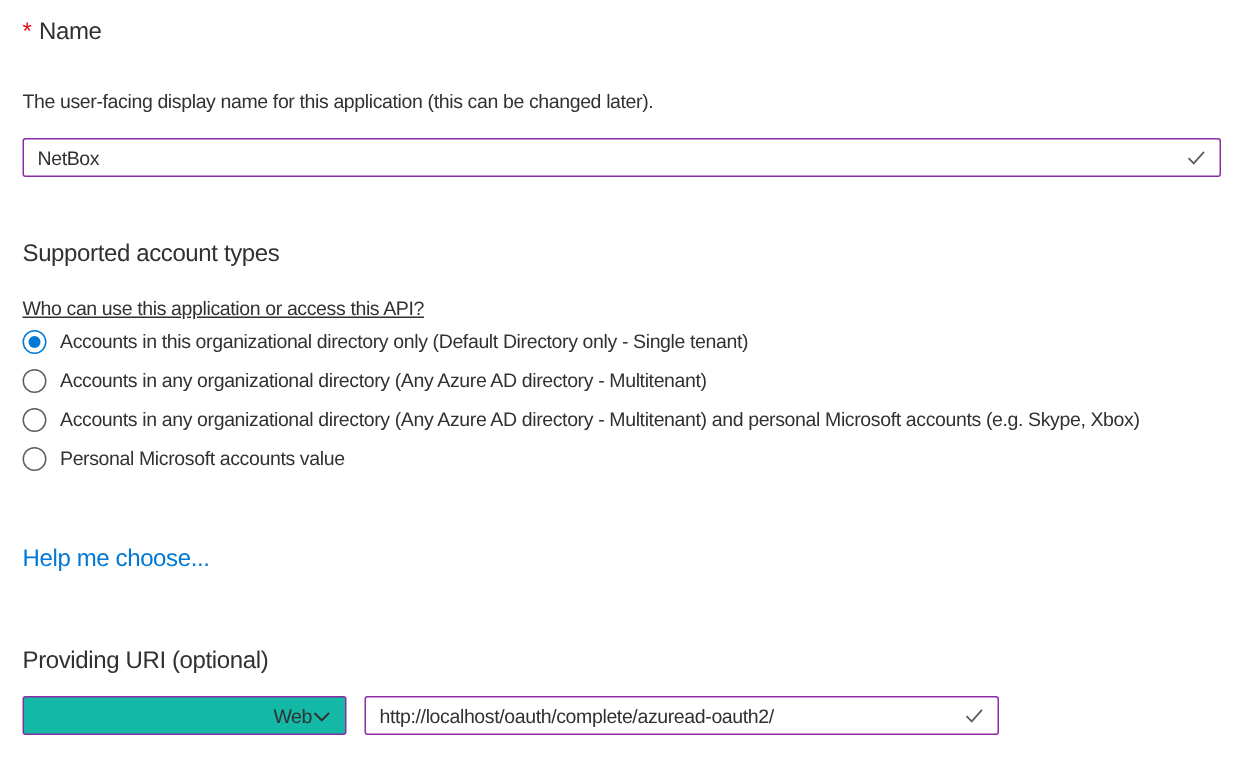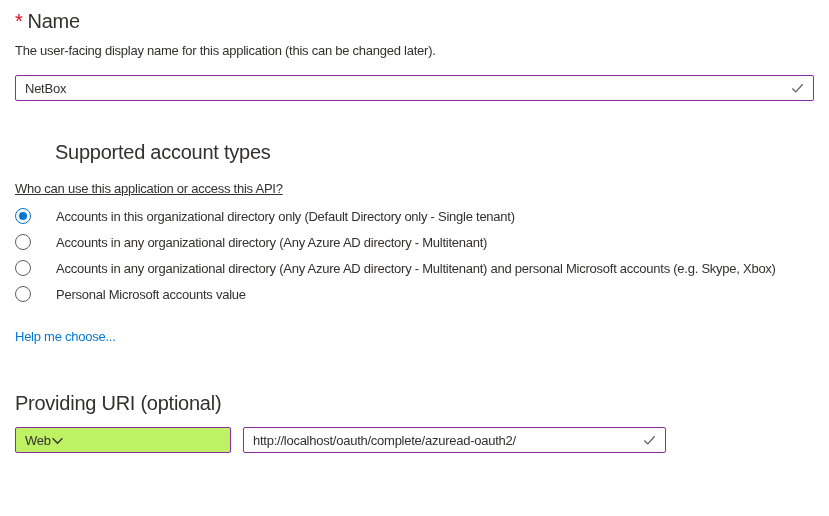--- a/index.html
+++ b/index.html
@@ -5,37 +5,37 @@
   * { margin:0; padding:0; box-sizing:border-box; }
   html,body { width:829px; height:516px; overflow:hidden; background:#fff; }
   body {
     font-family:"Liberation Sans", sans-serif;
     color:#323130;
     letter-spacing:-0.25px;
   }
   .page { padding:0 15px; }
 
   .section-title {
-    font-size:20px;
+    font-size:16px;
     font-weight:400;
     line-height:21px;
     color:#323130;
   }
   .required-asterisk { color:#e00b1c; margin-right:5px; }
 
   .field-desc {
     font-size:13px;
     line-height:16px;
     color:#323130;
   }
 
   .t-name   { margin-top:11px; }
-  .d-name   { margin-top:11px; }
+  .d-name   { margin-top:28px; }
   .w-name   { margin-top:16px; }
-  .t-acct   { margin-top:41px;margin-left:40px; }
+  .t-acct   { margin-top:41px; }
   .q-acct   { margin-top:18px;text-decoration:underline; }
   .radio-group { margin-top:6px; }
   .help-link   { margin-top:20px; }
   .t-uri    { margin-top:48px; }
   .d-uri    { margin-top:12px; max-width:800px; line-height:19px; }
   .uri-row  { margin-top:13px; }
 
   .input-wrap { position:relative; height:26px; }
   .text-input {
     width:100%; height:26px;
@@ -49,58 +49,58 @@
     outline:none;
     background:#fff;
   }
   .check-icon {
     position:absolute; right:9px; top:50%;
     transform:translateY(-50%);
     line-height:0;
   }
 
   .radio-row {
-    display:flex; align-items:center;
+    display:flex; align-items:flex-start;
     height:26px;
     white-space:nowrap;
     cursor:pointer;
-    gap:16px;
   }
   .radio-outer {
     width:16px; height:16px;
     border:1px solid #605e5c;
     border-radius:50%;
     flex-shrink:0;
     display:flex; align-items:center; justify-content:center;
     margin-right:9px;
   }
   .radio-row.selected .radio-outer { border-color:#0078d4; }
   .radio-dot { width:8px; height:8px; border-radius:50%; }
   .radio-row.selected .radio-dot { background:#0078d4; }
   .radio-label { font-size:13px; color:#323130; }
 
   .help-link a, .link {
     display:inline-block;
-    font-size:13px;
+    font-size:16px;
     color:#0078d4;
     text-decoration:none;
     cursor:pointer;
+    margin-top:20px;
   }
 
   .uri-row { display:flex; }
   .select-box {
     width:216px; height:26px;
     border:1.5px solid #8a2da5;
     border-radius:2px;
-    display:flex; align-items:center; justify-content:flex-start;
+    display:flex; align-items:center; justify-content:flex-end;
     padding:0 9px;
     font-size:13px;
     color:#323130;
     cursor:pointer;
-    background:#bef264;
+    background:#14b8a6;
     margin-right:12px;
     flex-shrink:0;
   }
   .uri-input-wrap { width:423px; }
 </style>
 </head>
 <body>
 
 <div class="page">
 

